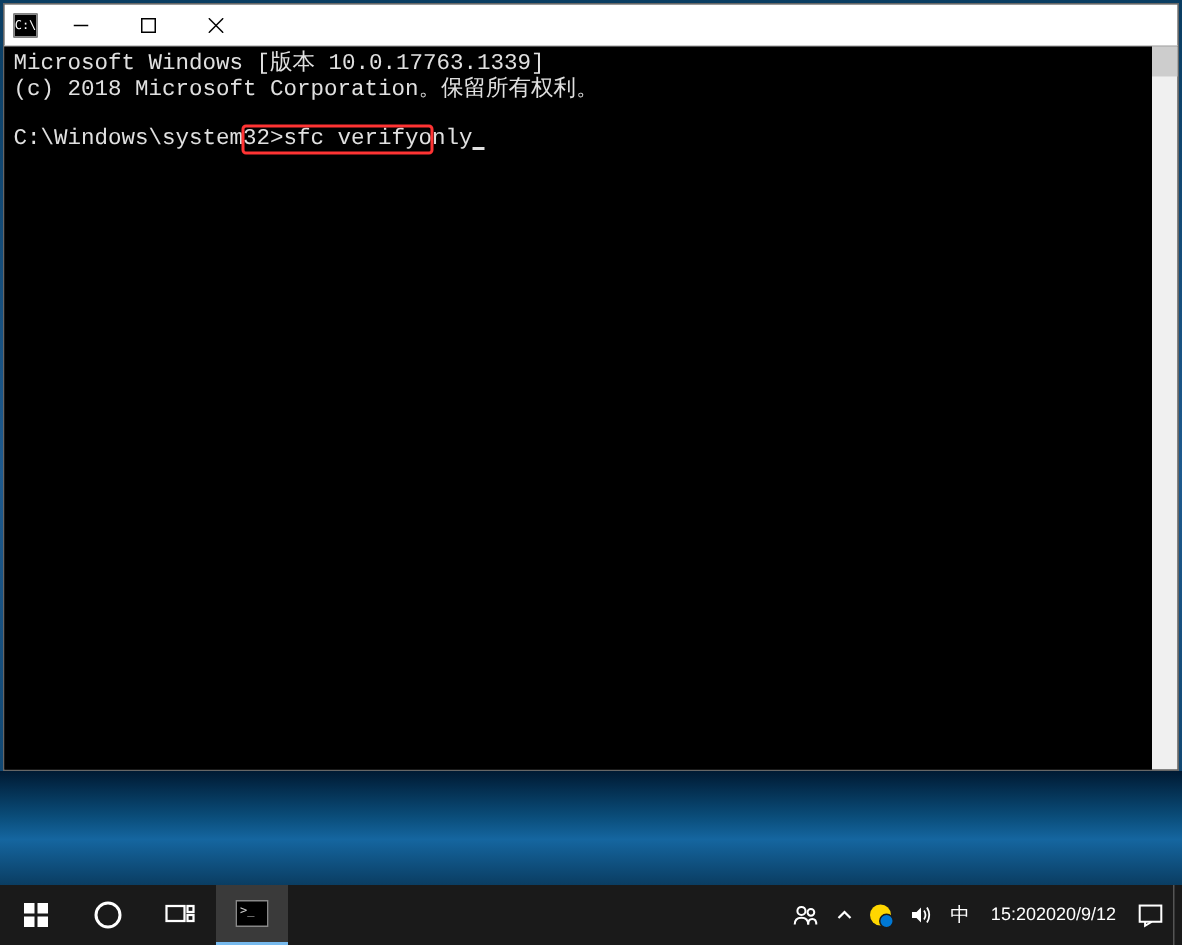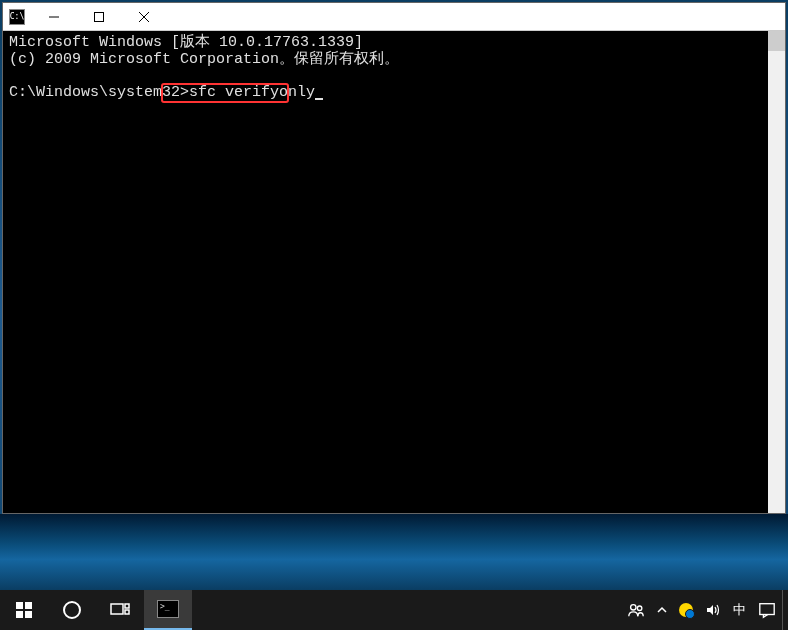--- a/index.html
+++ b/index.html
@@ -259,21 +259,21 @@
       </div>
       <div class="titlebar-btn close">
         <svg width="10" height="10" viewBox="0 0 10 10">
             <line x1="0" y1="0" x2="10" y2="10" stroke="#000" stroke-width="1"></line>
             <line x1="10" y1="0" x2="0" y2="10" stroke="#000" stroke-width="1"></line>
           </svg>
       </div>
     </div>
   </div>
   <div class="cmd-content"><span>Microsoft Windows [版本 10.0.17763.1339]</span>
-<span>(c) 2009 Microsoft Corporation。保留所有权利。</span>
+<span>(c) 2018 Microsoft Corporation。保留所有权利。</span>
 
 <span>C:\Windows\system32&gt;</span><span>sfc verifyonly</span><span class="cursor"></span>
     <div class="scrollbar">
       <div class="scrollbar-thumb"></div>
     </div>
   </div>
   <div class="highlight-box" style="top:80px;left:158px;width:128px;height:20px;"></div>
 </div>
 
 <div class="desktop-area"></div>
@@ -321,20 +321,24 @@
       <div class="onedrive-icon"></div>
     </div>
     <div class="tray-icon">
       <svg width="16" height="16" viewBox="0 0 16 16">
         <path d="M2 6 L5 6 L8 3 L8 13 L5 10 L2 10 Z" fill="#fff"></path>
         <path d="M10 5 Q12 8 10 11" stroke="#fff" fill="none" stroke-width="1.2"></path>
         <path d="M12 3 Q15 8 12 13" stroke="#fff" fill="none" stroke-width="1.2"></path>
       </svg>
     </div>
     <div class="tray-icon ime-badge">中</div>
+    <div class="tray-icon clock">
+      <div>15:20</div>
+      <div>2020/9/12</div>
+    </div>
     <div class="tray-icon notif-icon">
       <svg viewBox="0 0 20 20">
         <rect x="2" y="3" width="16" height="12" stroke="#fff" fill="none" stroke-width="1.5"></rect>
         <path d="M6 15 L6 18 L11 15" stroke="#fff" fill="none" stroke-width="1.5"></path>
       </svg>
     </div>
     <div class="show-desktop"></div>
   </div>
 </div>
 

